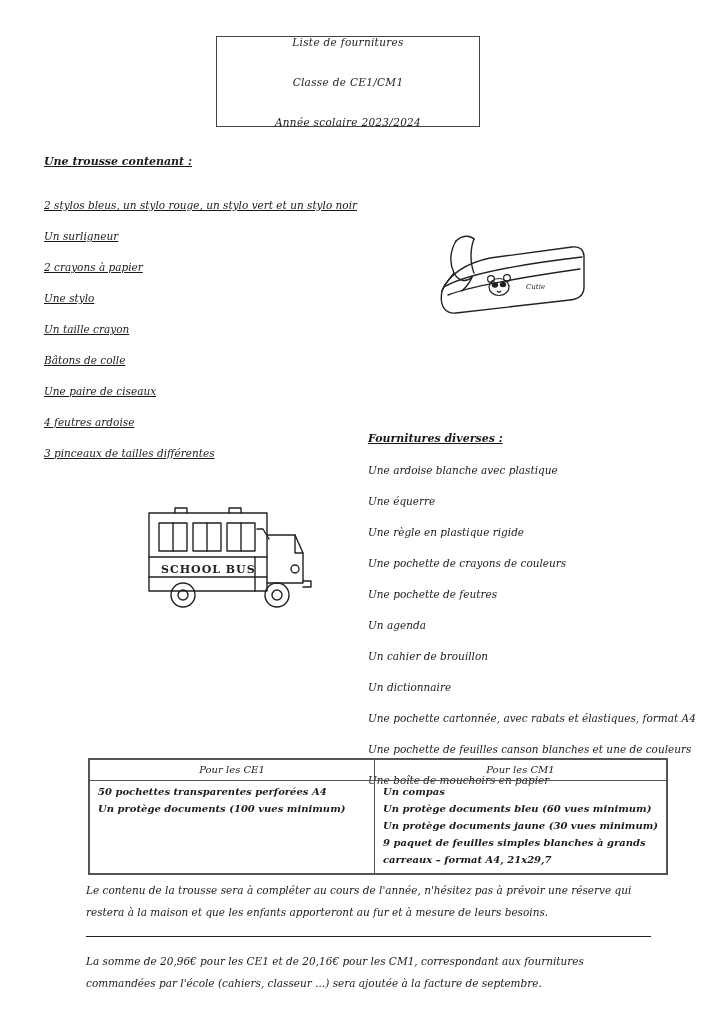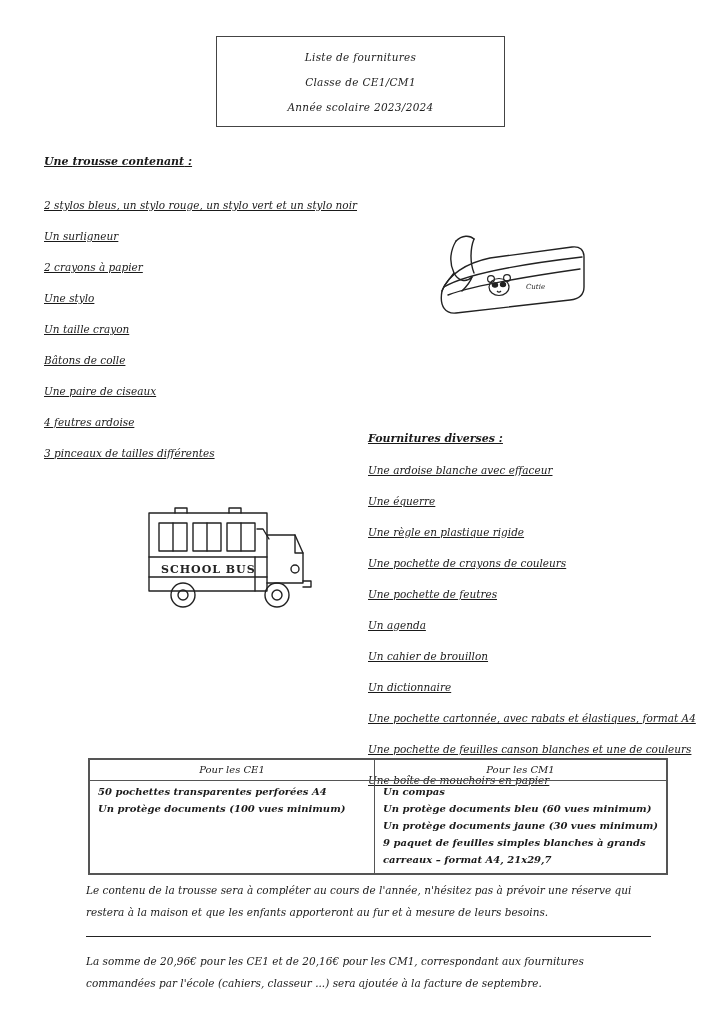--- a/index.html
+++ b/index.html
@@ -21,29 +21,29 @@
     width: 724px;
     height: 1024px;
     background: #fff;
   }
 
   
   .header-box {
     position: absolute;
     left: 216px;
     top: 36px;
-    width: 289px;
+    width: 264px;
     height: 91px;
     border: 1px solid #444;
     box-sizing: border-box;
     display: flex;
     flex-direction: column;
     align-items: center;
     justify-content: center;
-    gap: 13px;
+    gap: 28px;
   }
   .header-line {
     font-family: "DejaVu Serif", serif;
     font-style: italic;
     font-size: 10.5px;
     letter-spacing: 0.3px;
     color: #222;
     white-space: nowrap;
   }
 
@@ -81,21 +81,20 @@
     white-space: nowrap;
     text-decoration: underline;
   }
 
   
   .right-col {
     position: absolute;
     left: 368px;
     top: 432px;
     width: 350px;
-    text-decoration: underline;
   }
   .right-col .section-title { margin-bottom: 19px; }
   .right-col .item {
     font-size: 10.5px;
     font-style: italic;
     margin-bottom: 19px;
     white-space: nowrap;
   }
 
   
@@ -226,21 +225,21 @@
         <ellipse cx="91" cy="60" rx="2.6" ry="2.2" fill="#222"></ellipse>
         <ellipse cx="99" cy="59.5" rx="2.6" ry="2.2" fill="#222"></ellipse>
         <path d="M93 66 q2 2.4 4 0"></path>
       </g>
       <text x="122" y="64" font-family="DejaVu Serif, serif" font-style="italic" font-size="7" fill="#222">Cutie</text>
     </svg>
   </div>
 
   <div class="right-col">
     <div class="section-title"><span>Fournitures diverses</span><span class="colon"> :</span></div>
-    <div class="item hw">Une ardoise blanche avec effaceur</div>
+    <div class="item hw">Une ardoise blanche avec plastique</div>
     <div class="item hw">Une équerre</div>
     <div class="item hw">Une règle en plastique rigide</div>
     <div class="item hw">Une pochette de crayons de couleurs</div>
     <div class="item hw">Une pochette de feutres</div>
     <div class="item hw">Un agenda</div>
     <div class="item hw">Un cahier de brouillon</div>
     <div class="item hw">Un dictionnaire</div>
     <div class="item hw">Une pochette cartonnée, avec rabats et élastiques, format A4</div>
     <div class="item hw">Une pochette de feuilles canson blanches et une de couleurs</div>
     <div class="item hw">Une boîte de mouchoirs en papier</div>

